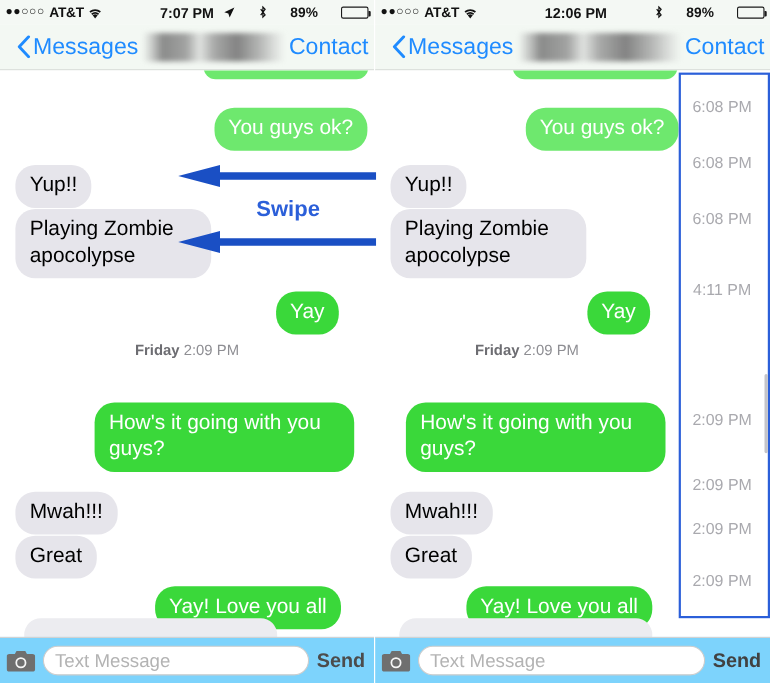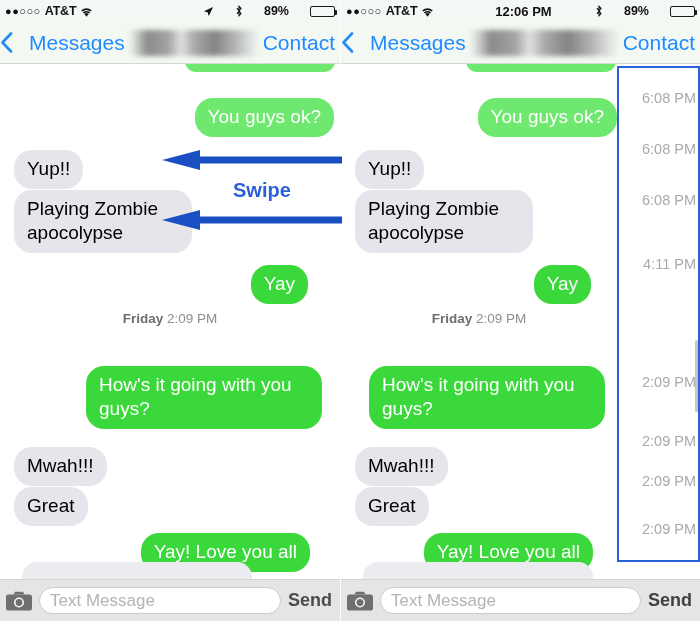--- a/index.html
+++ b/index.html
@@ -55,22 +55,22 @@
   .batt-fill { height: 100%; background: #1a1a1a; border-radius: 1px; }
 
   
   .navbar {
     position: relative; height: 42px; width: 100%;
     background: #f3f8f3;
     display: flex; align-items: center;
     border-bottom: 1px solid #d3d8d3;
   }
   .nav-back {
-    display: flex; align-items: center; gap: 16px;
-    color: #1f8bff; font-size: 21px; padding-left: 0;
+    display: flex; align-items: center; gap: 2px;
+    color: #1f8bff; font-size: 21px; padding-left: 15px;
     white-space: nowrap;
   }
   .chev { width: 13px; height: 21px; flex: none; }
   .nav-title-blur {
     flex: 1; height: 26px; margin: 0 4px;
     background: linear-gradient(90deg,
       rgba(200,200,200,0) 0%, rgba(170,170,170,.55) 6%,
       rgba(120,120,120,.85) 14%, rgba(140,140,140,.8) 30%,
       rgba(205,205,205,.5) 40%, rgba(150,150,150,.8) 50%,
       rgba(115,115,115,.88) 66%, rgba(160,160,160,.75) 82%,
@@ -117,39 +117,39 @@
   
   .ts-rail {
     position: absolute; top: 0; width: 83px; height: 100%;
     background: #fff;
   }
   .ts-box {
     position: absolute; left: 0; top: 2px; width: 83px; height: 496px;
     border: 2px solid #2b5fd9;
   }
   .ts-item {
-    position: absolute; left: 0; width: 79px; text-align: right;
+    position: absolute; left: 0; width: 79px; text-align: center;
     font-size: 14.5px; color: #a9a9ae;
   }
   .scroll-thumb {
     position: absolute; right: 2px; width: 3px; border-radius: 2px;
     background: #c4c4c9;
   }
 
   
   .swipe-label {
     position: absolute; color: #2b5fd9; font-size: 20px; font-weight: bold;
     z-index: 9;
   }
   .arrow-svg { position: absolute; z-index: 9; }
 
   
   .inputbar {
     position: absolute; bottom: 0; width: 100%; height: 42px;
-    background: #e5e5e5; border-top: 1px solid #d2d2d2;
+    background: #7dd3fc; border-top: 1px solid #d2d2d2;
     display: flex; align-items: center; gap: 7px; padding: 0 6px;
   }
   .cam-ico { width: 26px; height: 20px; flex: none; }
   .text-field {
     flex: 1; height: 27px; border: 1px solid #ccc; border-radius: 14px;
     background: #fff; display: flex; align-items: center; padding: 0 10px;
   }
   .text-field .ph { color: #b3b3b3; font-size: 17px; }
   .send-btn { color: #414141; font-size: 18px; font-weight: bold; white-space: nowrap; padding-right: 2px; }
   #panel-left .send-btn { color: #4c4c4c; }
@@ -166,20 +166,21 @@
         <span class="dots">●●○○○</span>
         <span class="carrier">AT&amp;T</span>
         <span class="wifi-ico">
           <svg viewBox="0 0 16 12" width="13" height="11">
               <path d="M8 11.2 5.2 7.6a4.6 4.6 0 0 1 5.6 0z" fill="#121212"></path>
               <path d="M3.6 5.8a7.2 7.2 0 0 1 8.8 0l-1.2 1.5a5.3 5.3 0 0 0-6.4 0z" fill="#121212"></path>
               <path d="M1.6 3.3a10.4 10.4 0 0 1 12.8 0L13.2 4.8a8.5 8.5 0 0 0-10.4 0z" fill="#121212"></path>
             </svg>
         </span>
       </div>
+      <div class="sb-time">7:07 PM</div>
       <div class="sb-right">
         <span class="loc-ico">
           <svg viewBox="0 0 12 12" width="11" height="11">
               <path d="M11 1 1 5.6l4 1.3 1.3 4z" fill="#121212"></path>
             </svg>
         </span>
         <span class="bt-ico">
           <svg viewBox="0 0 8 12" width="8" height="12">
               <path d="M2 3.2 6 8.6 4 10.6V1.4l2 2L2 8.8" fill="none" stroke="#121212" stroke-width="1.1"></path>
             </svg>

